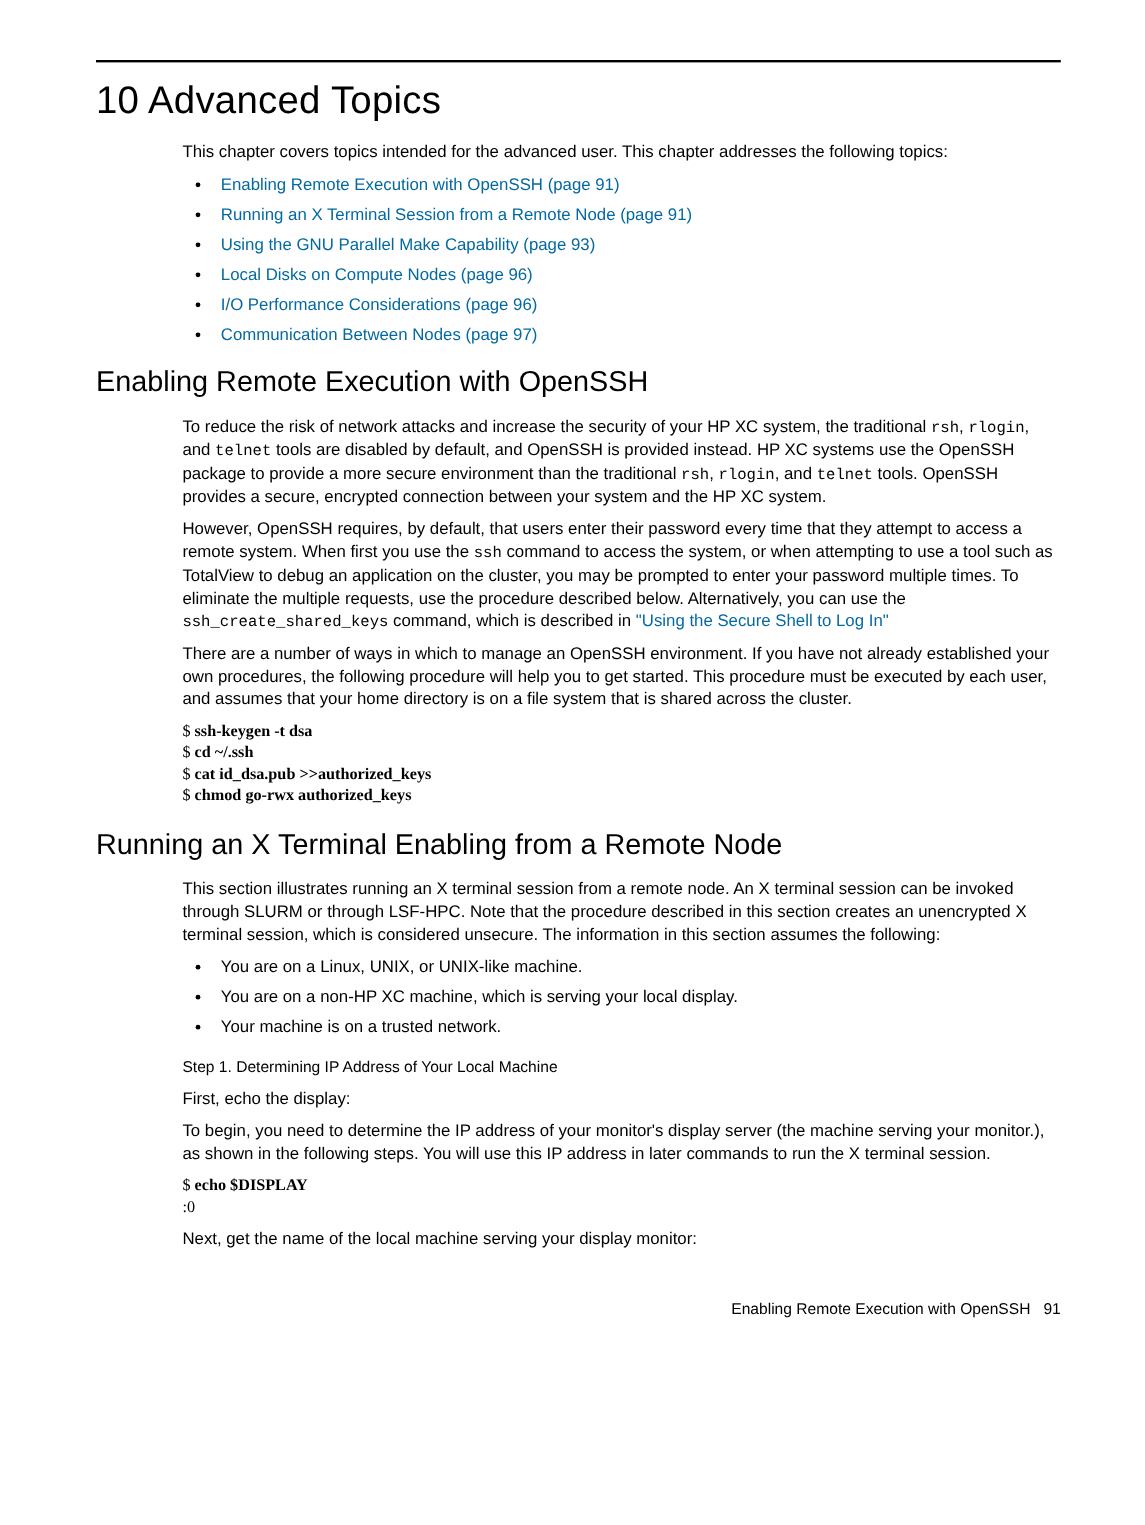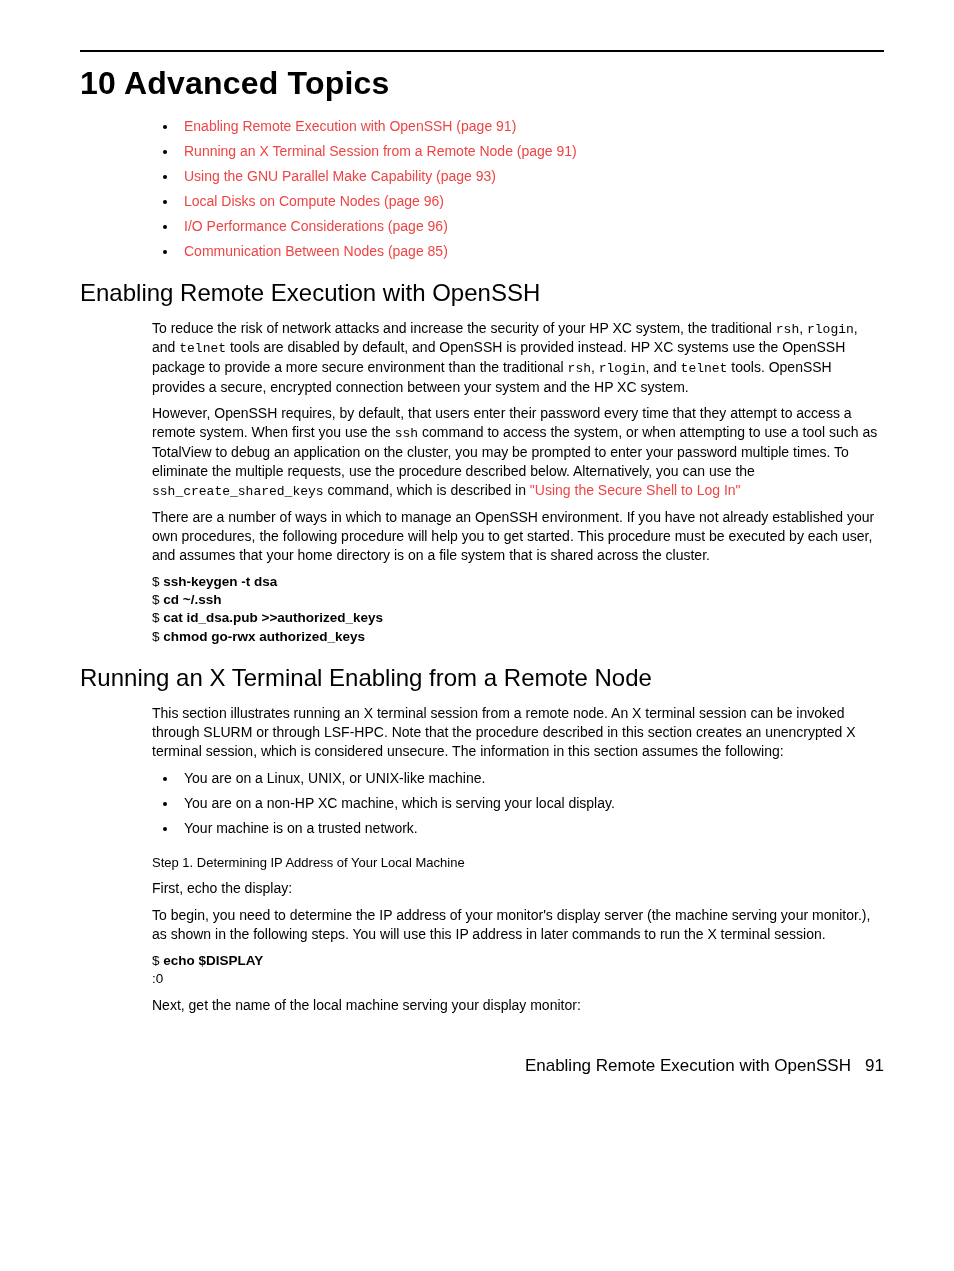--- a/index.html
+++ b/index.html
@@ -9,21 +9,21 @@
     padding: 50px 70px 40px 80px;
     color: #000;
     background: #fff;
     line-height: 1.35;
   }
   .rule {
     border-top: 2.5px solid #000;
     margin-bottom: 10px;
   }
   h1 {
-    font-weight: 700;
+    font-weight: 400;
     font-size: 32px;
     margin: 0 0 12px 0;
     letter-spacing: 0.2px;
   }
   h2 {
     font-weight: 300;
     font-size: 24px;
     margin: 16px 0 10px 0;
   }
   h3 {
@@ -39,58 +39,59 @@
   }
   ul {
     margin: 8px 0 12px 0;
     padding-left: 26px;
   }
   li {
     margin: 6px 0;
     padding-left: 6px;
   }
   a, .link {
-    color: #ef4444;
+    color: #0369a1;
     text-decoration: none;
     cursor: pointer;
   }
   code, .mono {
     font-family: "Courier New", Courier, monospace;
     font-size: 13px;
   }
   pre {
-    font-family: Liberation Sans, sans-serif;
+    font-family: Liberation Serif, serif;
     font-size: 13.5px;
     margin: 8px 0;
     white-space: pre;
   }
   pre .cmd {
     font-weight: bold;
   }
   .footer {
     text-align: right;
-    font-size: 17px;
+    font-size: 13px;
     margin-top: 40px;
   }
 </style>
 </head>
 <body>
 
 <div class="rule"></div>
 
 <h1>10 Advanced Topics</h1>
 
 <div class="indent">
+  <p>This chapter covers topics intended for the advanced user. This chapter addresses the following topics:</p>
   <ul>
     <li><a class="link">Enabling Remote Execution with OpenSSH (page 91)</a></li>
     <li><a class="link">Running an X Terminal Session from a Remote Node (page 91)</a></li>
     <li><a class="link">Using the GNU Parallel Make Capability (page 93)</a></li>
     <li><a class="link">Local Disks on Compute Nodes (page 96)</a></li>
     <li><a class="link">I/O Performance Considerations (page 96)</a></li>
-    <li><a class="link">Communication Between Nodes (page 85)</a></li>
+    <li><a class="link">Communication Between Nodes (page 97)</a></li>
   </ul>
 </div>
 
 <h2>Enabling Remote Execution with OpenSSH</h2>
 
 <div class="indent">
   <p>
     <span>To reduce the risk of network attacks and increase the security of your HP XC system, the traditional </span><code>rsh</code><span>, </span><code>rlogin</code><span>, and </span><code>telnet</code><span> tools are disabled by default, and OpenSSH is provided instead. HP XC systems use the OpenSSH package to provide a more secure environment than the traditional </span><code>rsh</code><span>, </span><code>rlogin</code><span>, and </span><code>telnet</code><span> tools. OpenSSH provides a secure, encrypted connection between your system and the HP XC system.</span>
   </p>
 

